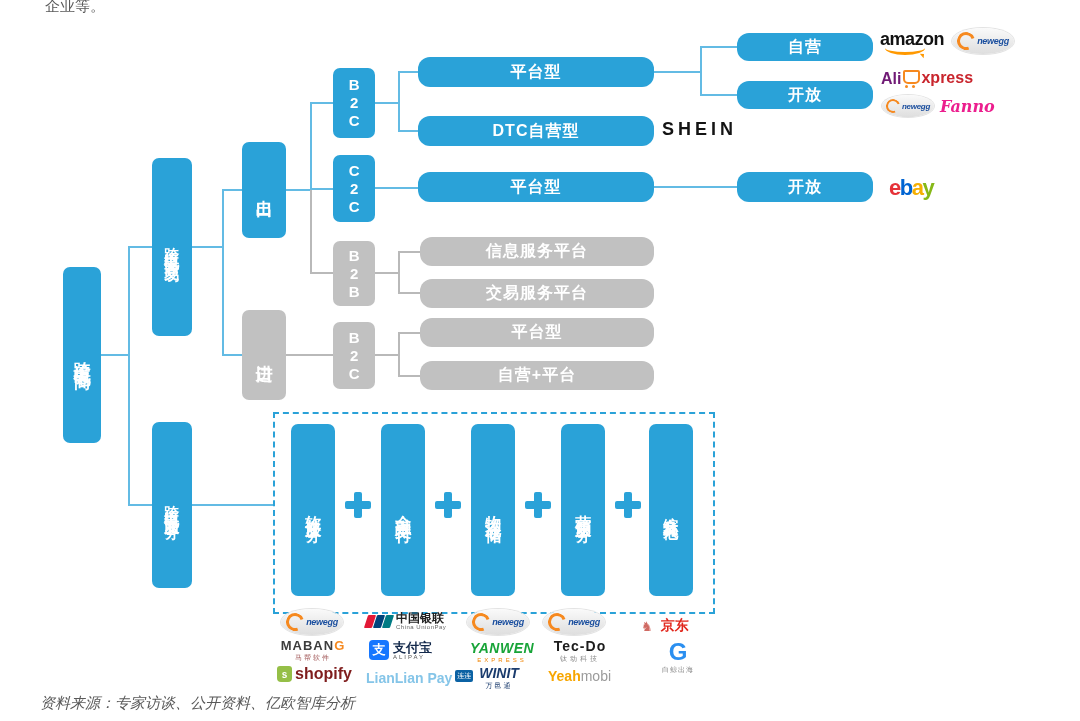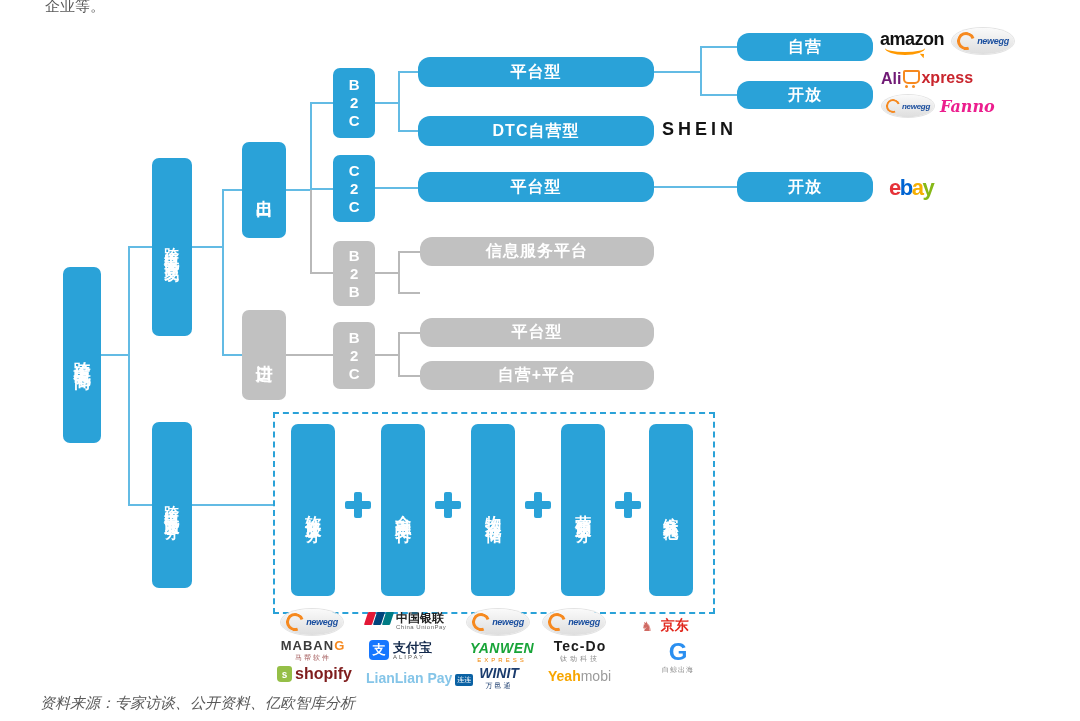--- a/index.html
+++ b/index.html
@@ -69,36 +69,36 @@
   .mb-t{font-weight:900;font-size:13px;color:#3c3c3c;letter-spacing:1px}
   .mb-g{color:#f6891f}
   .mb-s{font-size:7px;color:#a05555;letter-spacing:2px;margin-top:1px}
 
   .shoprow{position:absolute;display:flex;align-items:center;gap:3px}
   .shop-ic{width:15px;height:16px;background:#95bf47;border-radius:3px 3px 4px 4px;color:#fff;
            font-weight:bold;font-size:10px;display:flex;align-items:center;justify-content:center}
   .shop-ic::before{content:'s'}
   .shop-tx{font-weight:bold;font-size:16px;color:#7f1d1d}
 
-  .uprow{position:absolute;display:flex;gap:4px}
+  .uprow{position:absolute;display:flex;align-items:center;gap:4px}
   .up-flag{display:flex}
   .up-flag i{width:8px;height:13px;transform:skewX(-18deg);border-radius:1px;display:block}
   .up-r{background:#e21836}.up-b{background:#00447c;margin-left:1px}.up-g{background:#007b84;margin-left:1px}
   .up-col{display:flex;flex-direction:column;line-height:1}
   .up-t{font-weight:900;font-size:12px;color:#222}
   .up-s{font-size:6px;color:#666;letter-spacing:0.5px}
 
   .alirow{position:absolute;display:flex;align-items:center;gap:4px}
   .ap-ic{width:20px;height:20px;background:#1677ff;border-radius:4px;color:#fff;display:flex;
          align-items:center;justify-content:center;font-size:13px;font-weight:bold}
   .ap-col{display:flex;flex-direction:column;line-height:1}
   .ap-t{font-weight:900;font-size:13px;color:#13294b}
   .ap-s{font-size:6px;color:#555;letter-spacing:2px}
 
-  .llrow{position:absolute;display:flex;align-items:flex-end;gap:3px}
+  .llrow{position:absolute;display:flex;align-items:flex-start;gap:3px}
   .ll-t{color:#85c5e8;font-weight:bold;font-size:14px}
   .ll-s{font-size:7px;color:#fff;background:#0b62a4;padding:1px 2px;border-radius:2px}
 
   .yw-t{font-weight:900;font-style:italic;font-size:14px;color:#18a438;letter-spacing:0.5px}
   .yw-s{font-size:6px;color:#f08300;letter-spacing:3px;margin-top:1px}
 
   .wi-t{font-weight:900;font-style:italic;font-size:14px;color:#1b3c6e}
   .wi-s{font-size:7px;color:#1b3c6e;letter-spacing:2px;margin-top:1px}
 
   .td-t{font-weight:bold;font-size:14px;color:#1c1c1c;letter-spacing:1px}
@@ -165,20 +165,21 @@
   <div class="node grayb vert" style="left:242px;top:310px;width:44px;height:90px;font-size:17px">进口</div>
   <div class="node blue vert" style="left:333px;top:68px;width:42px;height:70px;font-size:15px;letter-spacing:1px">B2C</div>
   <div class="node blue vert" style="left:333px;top:155px;width:42px;height:67px;font-size:15px;letter-spacing:1px">C2C</div>
   <div class="node grayb vert" style="left:333px;top:241px;width:42px;height:65px;font-size:15px;letter-spacing:1px">B2B</div>
   <div class="node grayb vert" style="left:333px;top:322px;width:42px;height:67px;font-size:15px;letter-spacing:1px">B2C</div>
 
   <div class="node blue hbar" style="left:418px;top:57px;width:236px;height:30px">平台型</div>
   <div class="node blue hbar" style="left:418px;top:116px;width:236px;height:30px">DTC自营型</div>
   <div class="node blue hbar" style="left:418px;top:172px;width:236px;height:30px">平台型</div>
   <div class="node grayb hbar" style="left:420px;top:237px;width:234px;height:29px">信息服务平台</div>
+  <div class="node grayb hbar" style="left:420px;top:279px;width:234px;height:29px">交易服务平台</div>
   <div class="node grayb hbar" style="left:420px;top:318px;width:234px;height:29px">平台型</div>
   <div class="node grayb hbar" style="left:420px;top:361px;width:234px;height:29px">自营+平台</div>
   <div class="node blue hbar" style="left:737px;top:33px;width:136px;height:28px">自营</div>
   <div class="node blue hbar" style="left:737px;top:81px;width:136px;height:28px">开放</div>
   <div class="node blue hbar" style="left:737px;top:172px;width:136px;height:30px">开放</div>
 
   <div class="shein" style="left:662px;top:119px">SHEIN</div>
 
   <div class="amazon" style="left:880px;top:30px">
     <span>amazon</span>

